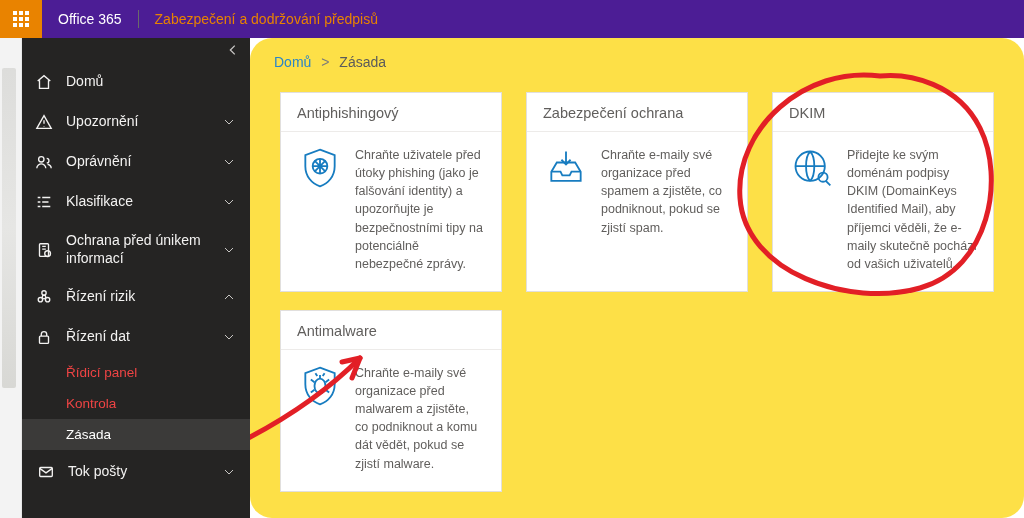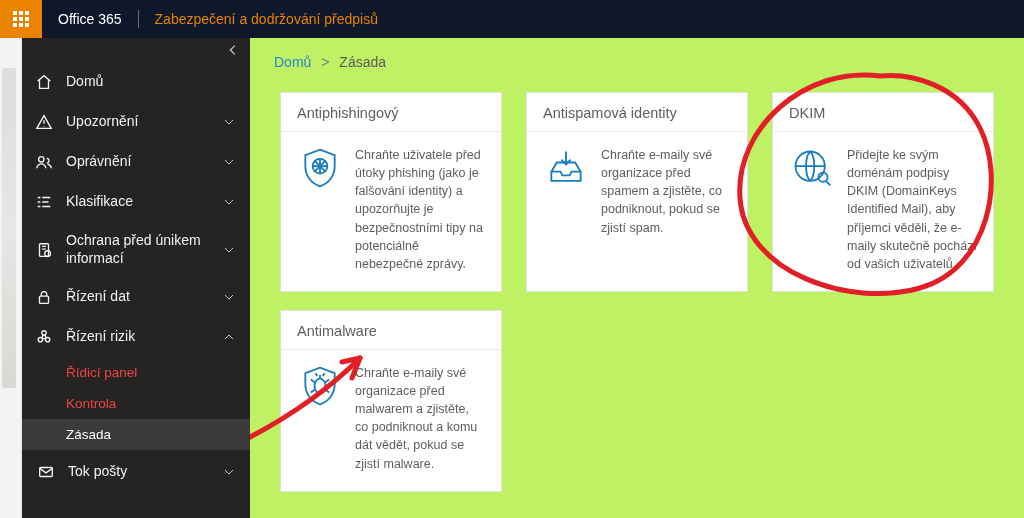--- a/index.html
+++ b/index.html
@@ -1,18 +1,18 @@
 <!DOCTYPE html>
 <html><head>
 <meta charset="utf-8">
 <style>
   * { box-sizing: border-box; margin: 0; padding: 0; }
   html, body { width: 1024px; height: 518px; font-family: "Segoe UI", Arial, sans-serif; overflow: hidden; background: #fff; }
   .root { display: flex; flex-direction: column; width: 100%; height: 100%; }
-  .topbar { height: 38px; background: #0f172a; color: #fff; display: flex; align-items: center; font-size: 14px; }
+  .topbar { height: 38px; background: #4c1d95; color: #fff; display: flex; align-items: center; font-size: 14px; }
   .waffle { width: 42px; height: 38px; background: #e98300; display: flex; align-items: center; justify-content: center; }
   .waffle-dots { width: 16px; height: 16px; display: grid; grid-template-columns: repeat(3,4px); grid-template-rows: repeat(3,4px); gap: 2px; }
   .waffle-dots span { background: #fff; }
   .brand { padding: 0 16px; color: #fff; }
   .vdiv { width: 1px; height: 18px; background: #6a6a6a; }
   .product { padding: 0 16px; color: #e98300; }
   .body { flex: 1; display: flex; min-height: 0; }
   .leftstrip { width: 22px; background: #f3f3f3; border-right: 1px solid #e6e6e6; position: relative; }
   .leftstrip::after { content:""; position:absolute; left:2px; top:30px; width:14px; height:320px; background: linear-gradient(180deg,#9a9a92,#bfbfb7,#868678); border-radius:2px; opacity:.25; }
   .sidebar { width: 228px; background: #252423; color: #f3f2f1; display: flex; flex-direction: column; font-size: 14px; position: relative; }
@@ -20,21 +20,21 @@
   .collapse svg { width: 14px; height: 14px; fill: #c8c6c4; }
   .nav { flex: 1; overflow: hidden; }
   .nav-item { display: flex; align-items: center; padding: 10px 14px 10px 12px; cursor: pointer; color: #f3f2f1; }
   .nav-item .icon { width: 20px; height: 20px; margin-right: 12px; display:flex; align-items:center; justify-content:center; }
   .nav-item .icon svg { width: 18px; height: 18px; fill: none; stroke: #f3f2f1; stroke-width: 1.5; }
   .nav-item .label { flex: 1; line-height: 1.25; }
   .nav-item .chev { width: 14px; display:flex; align-items:center; justify-content:center; }
   .nav-item .chev svg { width: 12px; height: 12px; fill: #c8c6c4; }
   .sub { padding: 8px 14px 8px 44px; cursor: pointer; color: #ef4444; font-size: 13.5px; }
   .sub.active { background: #3b3a39; color: #fff; }
-  .main { flex: 1; min-width: 0; background: #bef264; overflow: hidden; display: flex; flex-direction: column; }
+  .main { flex: 1; min-width: 0; background: #fde047; overflow: hidden; display: flex; flex-direction: column; border-radius: 22px; }
   .main-scroll { overflow-y: auto; overflow-x: hidden; padding: 16px 24px 20px 24px; height:100%; position:relative; }
   .crumbs { font-size: 14px; color: #5b5b5b; margin-bottom: 22px; }
   .crumbs a { color: #2a85c7; text-decoration: none; }
   .crumbs .sep { padding: 0 6px; color: #7a7a7a; }
   .cards { display: flex; flex-wrap: wrap; gap: 18px; }
   .card { width: 222px; border: 1px solid #e1dfdd; background: #fff; display: flex; flex-direction: column; margin-left: 6px; }
   .card-h { padding: 12px 16px 10px; color: #605e5c; font-size: 14.5px; }
   .card-div { height: 1px; background: #edebe9; }
   .card-b { padding: 14px 16px 18px; display: flex; gap: 12px; font-size: 12.5px; color: #605e5c; line-height: 1.45; }
   .card-icon { width: 46px; flex: 0 0 46px; display:flex; align-items:flex-start; justify-content:center; }
@@ -143,49 +143,49 @@
           <span class="chev">
               <svg viewBox="0 0 12 12">
                 <path d="M2 4 L6 8 L10 4" stroke="#c8c6c4" fill="none"></path>
               </svg>
             </span>
         </div>
 
         <div class="nav-item">
           <span class="icon">
               <svg viewBox="0 0 20 20">
-                <rect x="5" y="9" width="10" height="8" rx="1"></rect>
-                <path d="M7 9V7a3 3 0 0 1 6 0v2"></path>
-              </svg>
-            </span>
-          <span class="label">Řízení dat</span>
-          <span class="chev">
-              <svg viewBox="0 0 12 12">
-                <path d="M2 4 L6 8 L10 4" stroke="#c8c6c4" fill="none"></path>
-              </svg>
-            </span>
-        </div>
-
-        <div class="nav-item">
-          <span class="icon">
-              <svg viewBox="0 0 20 20">
                 <circle cx="10" cy="10" r="2"></circle>
                 <circle cx="10" cy="5.5" r="2.4"></circle>
                 <circle cx="6" cy="13" r="2.4"></circle>
                 <circle cx="14" cy="13" r="2.4"></circle>
               </svg>
             </span>
           <span class="label">Řízení rizik</span>
           <span class="chev">
               <svg viewBox="0 0 12 12">
                 <path d="M2 8 L6 4 L10 8" stroke="#c8c6c4" fill="none"></path>
               </svg>
             </span>
         </div>
 
+        <div class="nav-item">
+          <span class="icon">
+              <svg viewBox="0 0 20 20">
+                <rect x="5" y="9" width="10" height="8" rx="1"></rect>
+                <path d="M7 9V7a3 3 0 0 1 6 0v2"></path>
+              </svg>
+            </span>
+          <span class="label">Řízení dat</span>
+          <span class="chev">
+              <svg viewBox="0 0 12 12">
+                <path d="M2 4 L6 8 L10 4" stroke="#c8c6c4" fill="none"></path>
+              </svg>
+            </span>
+        </div>
+
         <div class="sub">Řídicí panel</div>
         <div class="sub">Kontrola</div>
         <div class="sub active">Zásada</div>
 
         <div class="nav-item" style="margin-top:2px;padding-left:14px;">
           <span class="icon">
               <svg viewBox="0 0 20 20">
                 <rect x="3" y="5" width="14" height="10" rx="1"></rect>
                 <path d="M3 6l7 5 7-5"></path>
               </svg>
@@ -221,21 +221,21 @@
                     <path d="M24 4 L40 10 V22 C40 33 33 41 24 44 C15 41 8 33 8 22 V10 Z"></path>
                     <circle cx="24" cy="22" r="8"></circle>
                     <path d="M24 14v16M16 22h16M18 16l12 12M30 16L18 28"></path>
                   </svg>
               </span>
               <span>Chraňte uživatele před útoky phishing (jako je falšování identity) a upozorňujte je bezpečnostními tipy na potenciálně nebezpečné zprávy.</span>
             </div>
           </div>
 
           <div class="card">
-            <div class="card-h">Antispamová identity</div>
+            <div class="card-h">Zabezpečení ochrana</div>
             <div class="card-div"></div>
             <div class="card-b">
               <span class="card-icon">
                 <svg viewBox="0 0 48 48">
                     <path d="M8 28 L14 18 H34 L40 28 V38 H8 Z"></path>
                     <path d="M8 28 H18 L20 32 H28 L30 28 H40"></path>
                     <path d="M24 6 V20 M19 15 L24 20 L29 15"></path>
                   </svg>
               </span>
               <span>Chraňte e-maily své organizace před spamem a zjistěte, co podniknout, pokud se zjistí spam.</span>

